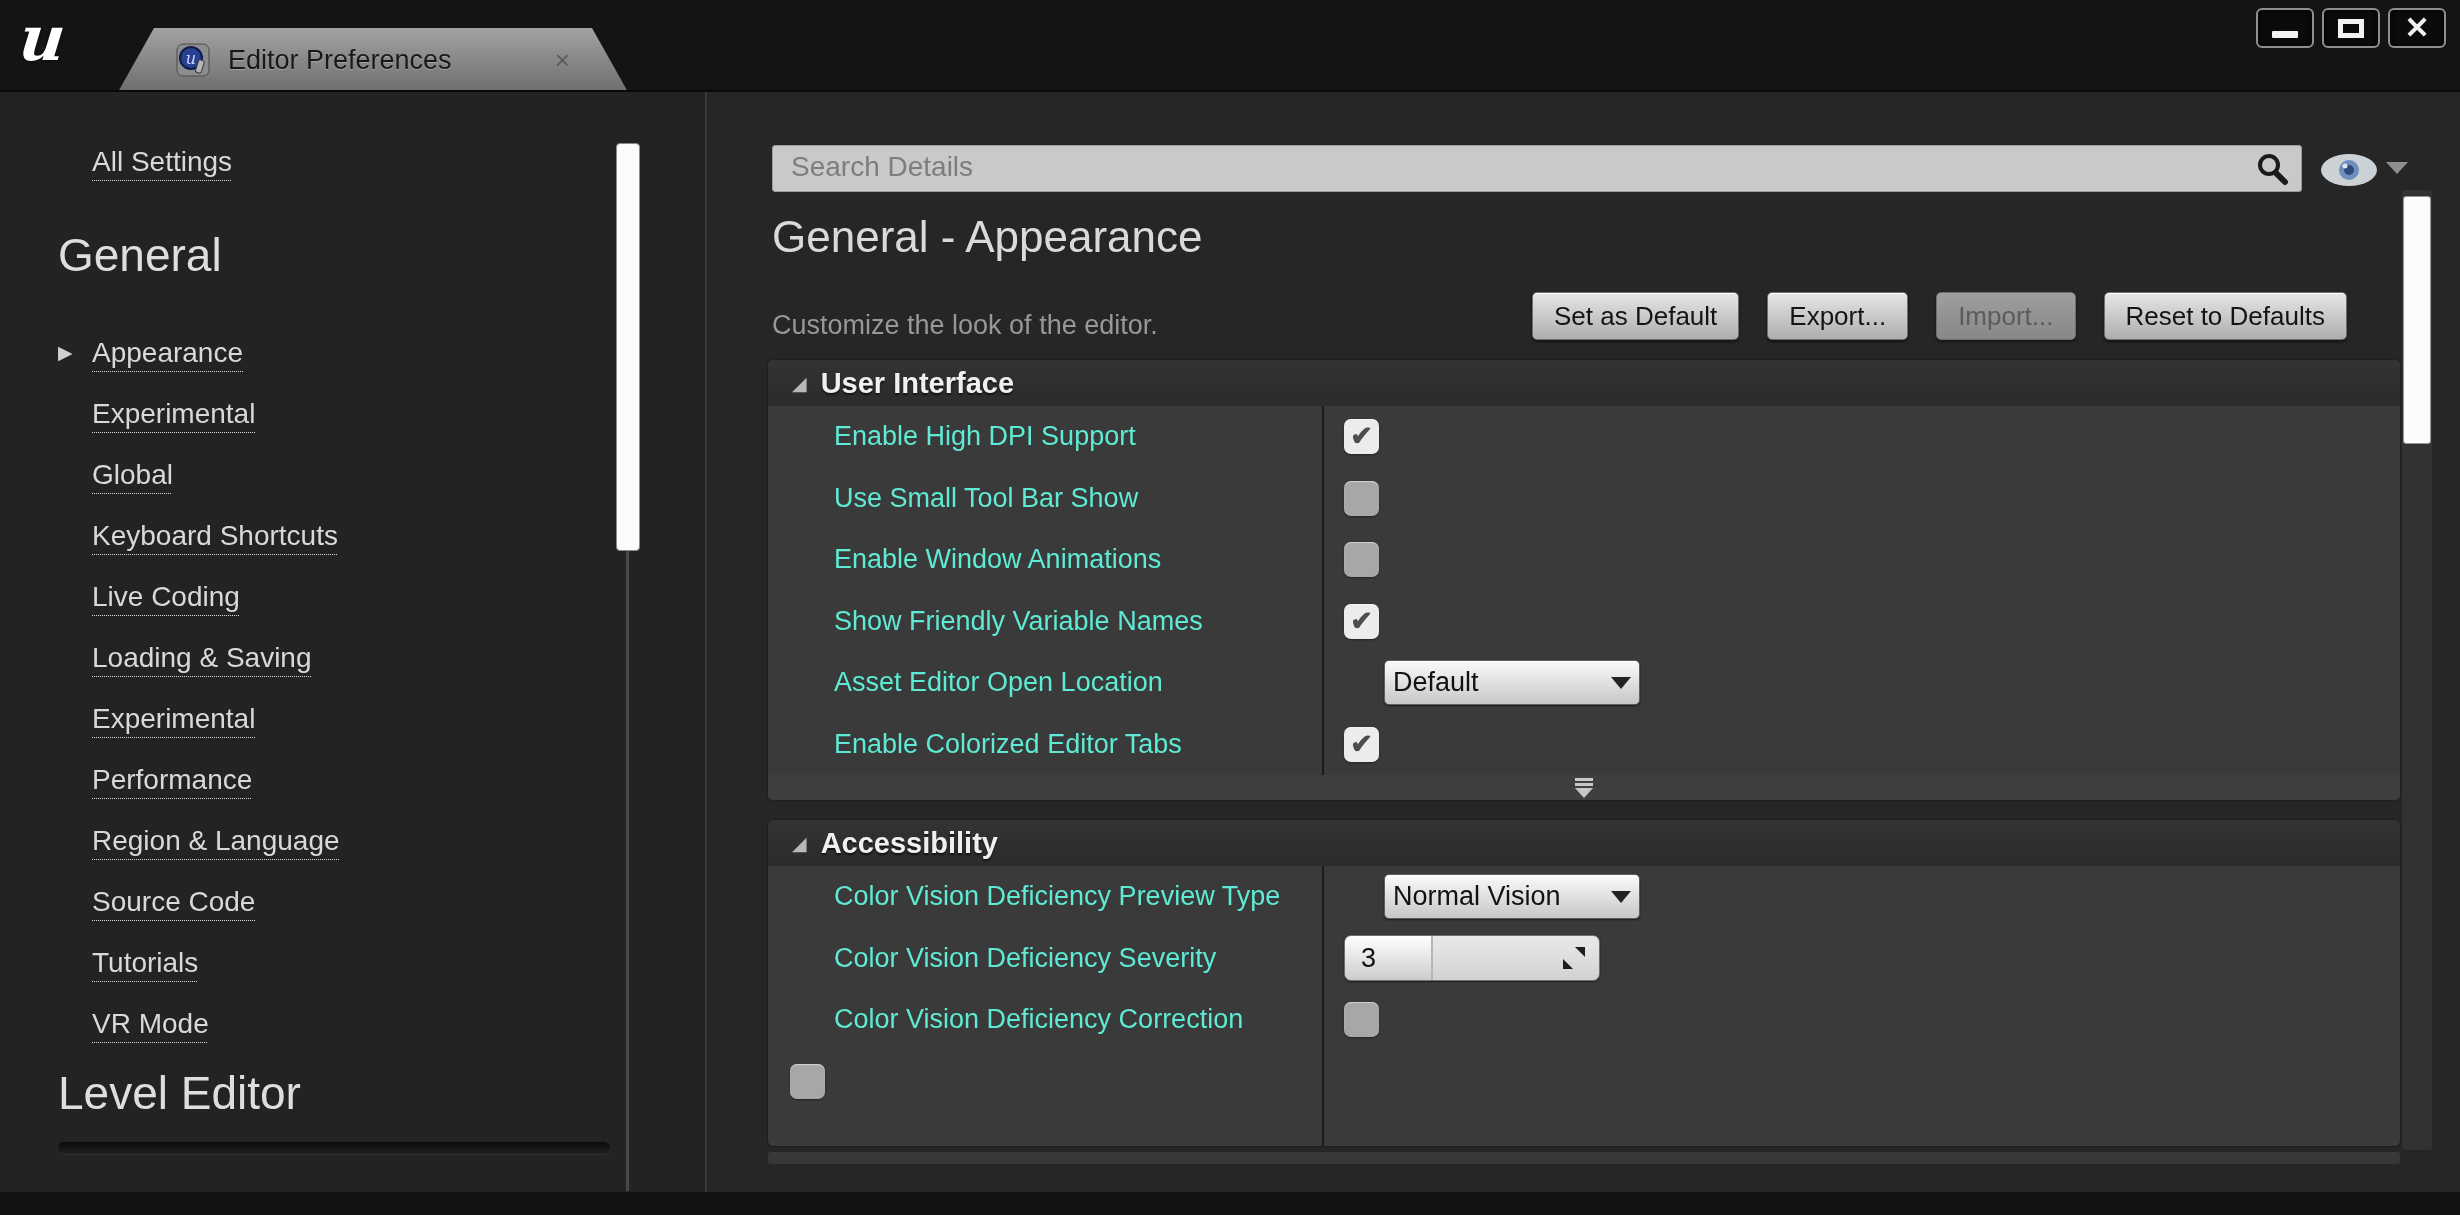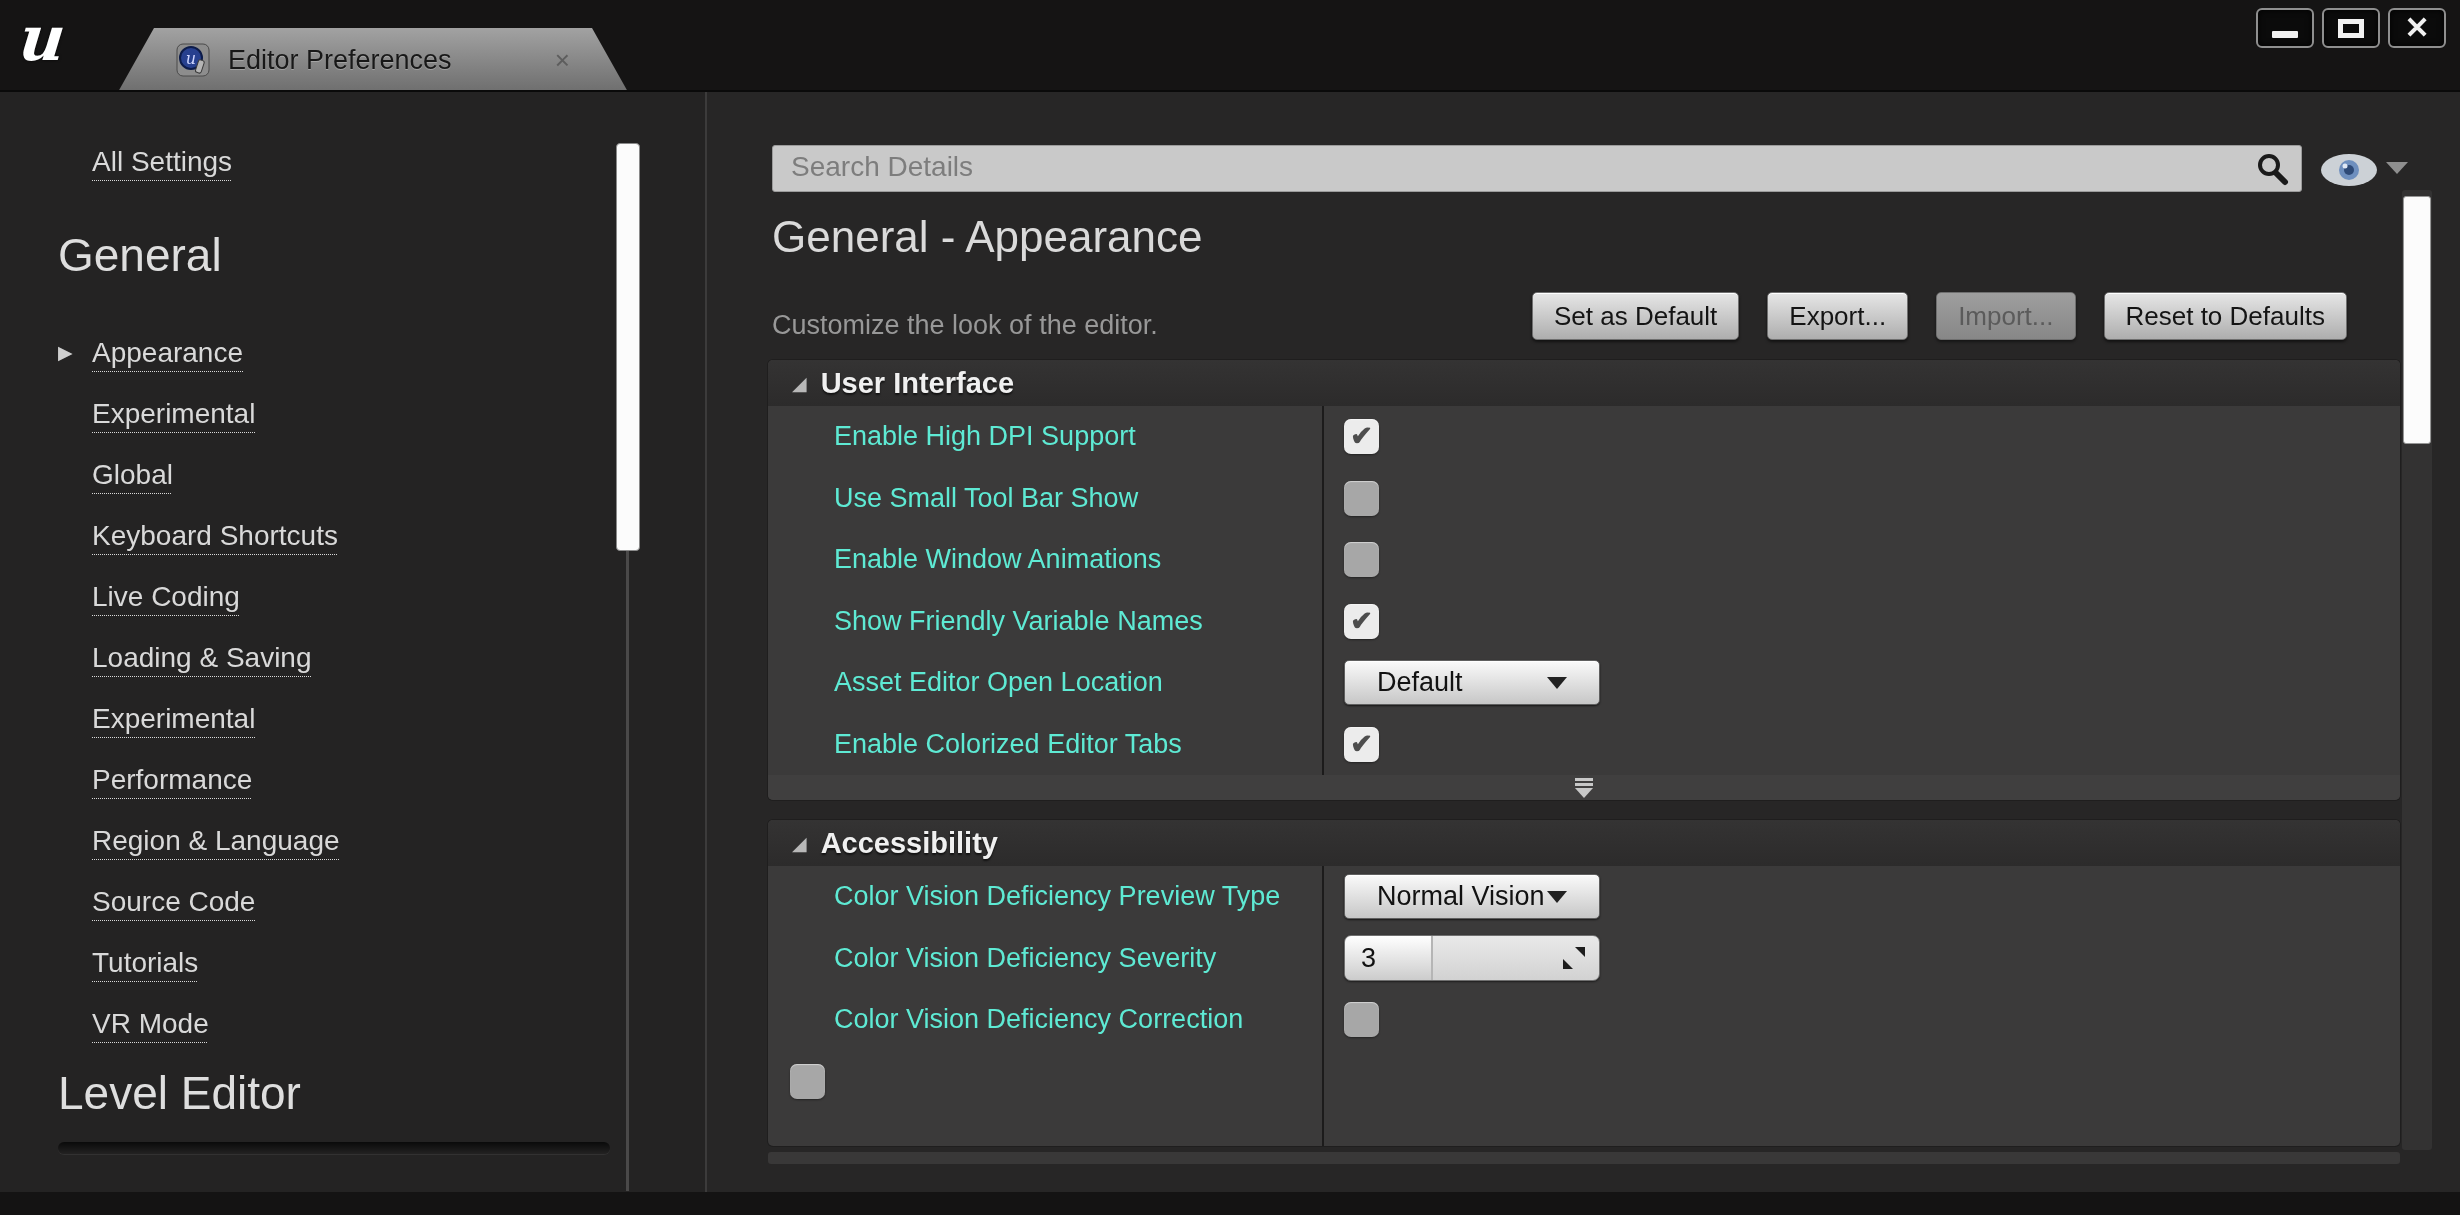--- a/index.html
+++ b/index.html
@@ -77,22 +77,22 @@
   .cell-label { width:554px; padding-left:66px; font-size:27px; color:#5eead4; white-space:nowrap; overflow:hidden; flex:none; }
   .cell-value { padding-left:22px; display:flex; align-items:center; }
   .pad-bottom { height:34px; }
 
   .checkbox { width:35px; height:35px; border-radius:7px; background:#a7a7a7; display:flex; align-items:center; justify-content:center; box-shadow:inset 0 1px 1px rgba(255,255,255,.5), 0 1px 2px rgba(0,0,0,.4); }
   .checkbox.checked { background:#ececec; }
   .checkbox .tick { display:none; font-size:27px; font-weight:bold; color:#4d4d4d; line-height:1; }
   .checkbox.checked .tick { display:block; }
 
   .dropdown { width:256px; height:45px; background:linear-gradient(180deg,#fafafa,#c7c7c7); border:1px solid #5f5f5f;
-              border-radius:5px; display:flex; align-items:center; padding:0 32px; font-size:27px; color:#121212;
-              box-shadow:0 1px 2px rgba(0,0,0,.6), inset 0 1px 0 #fff; }
+              border-radius:5px; display:flex; align-items:center; padding:0 8px; font-size:27px; color:#121212;
+              box-shadow:0 1px 2px rgba(0,0,0,.6), inset 0 1px 0 #fff;margin-left:40px; }
   .dd-arrow { margin-left:auto; width:0; height:0; border-left:10px solid transparent; border-right:10px solid transparent; border-top:12px solid #222; }
 
   .spinbox { width:256px; height:46px; border-radius:7px; background:linear-gradient(180deg,#e9e9e9,#d2d2d2);
              border:1px solid #6f6f6f; display:flex; overflow:hidden; box-shadow:0 1px 2px rgba(0,0,0,.5); }
   .spin-val { width:88px; background:linear-gradient(180deg,#ffffff,#cccccc); border-right:2px solid #b5b5b5;
               border-radius:7px 0 0 7px; display:flex; align-items:center; padding-left:16px; font-size:27px; color:#111; }
   .spin-drag { flex:1; display:flex; align-items:center; justify-content:flex-end; padding-right:12px; }
 
   .expander { height:25px; background:#403f3f; display:flex; align-items:center; justify-content:center; }
   .exp-icon .bar { width:18px; height:3px; background:#c8c8c8; margin:0 auto 2px; }

